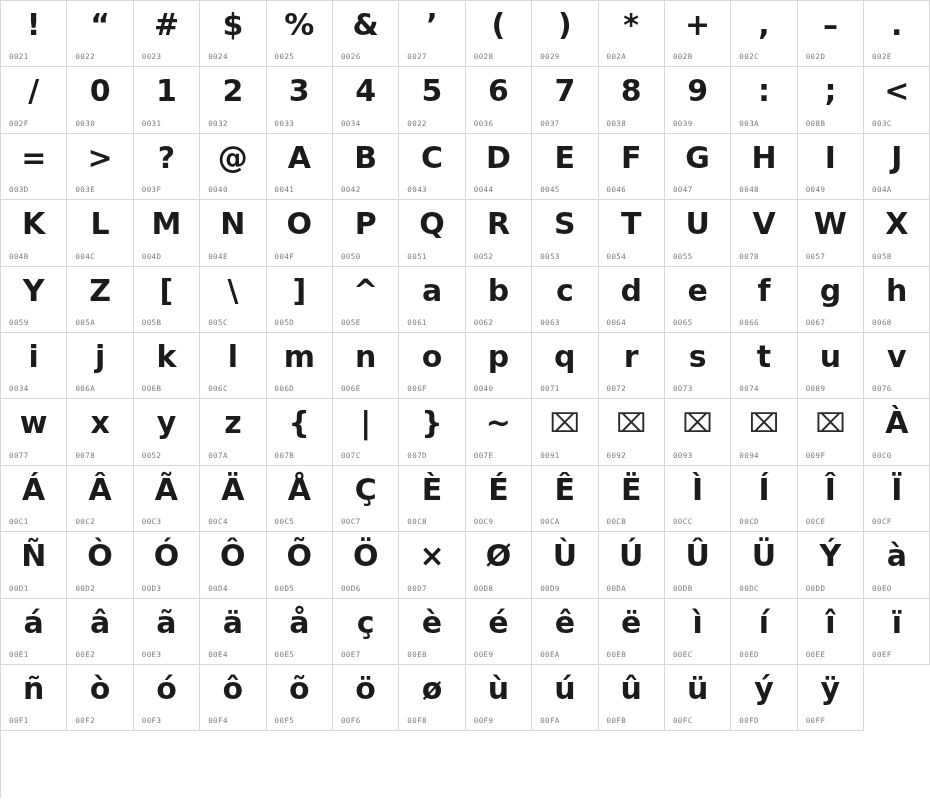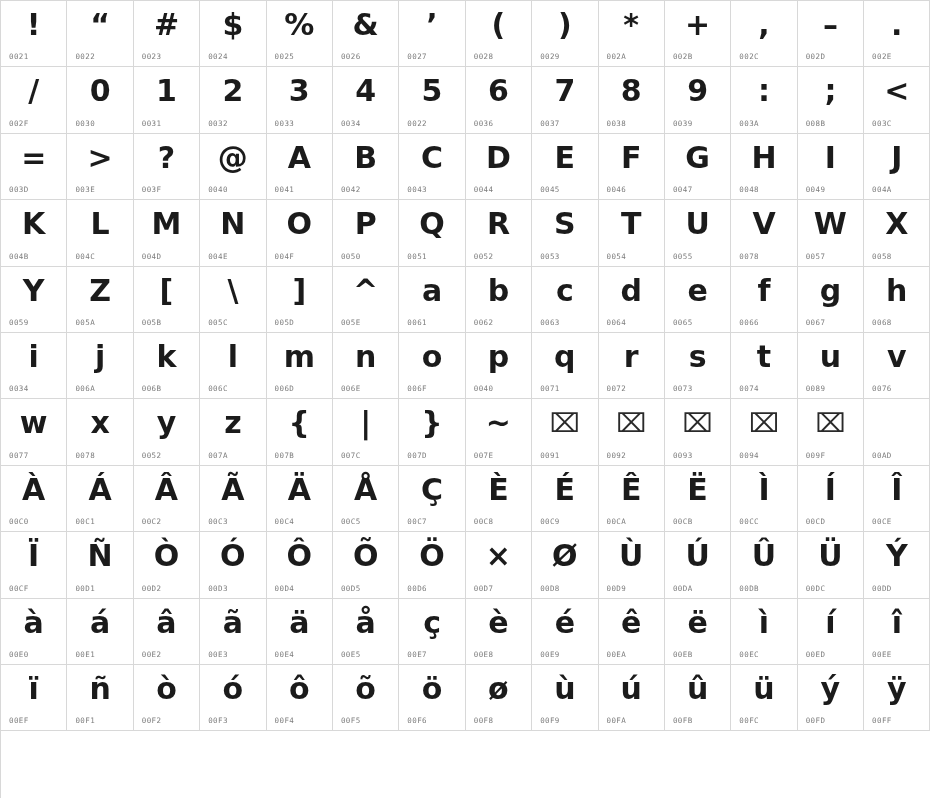--- a/index.html
+++ b/index.html
@@ -452,24 +452,20 @@
       <div class="code">0093</div>
     </div>
     <div class="cell notdef">
       <div class="glyph">⌧</div>
       <div class="code">0094</div>
     </div>
     <div class="cell notdef">
       <div class="glyph">⌧</div>
       <div class="code">009F</div>
     </div>
-    <div class="cell empty">
-      <div class="glyph"></div>
-      <div class="code">00AD</div>
-    </div>
     <div class="cell">
       <div class="glyph">À</div>
       <div class="code">00C0</div>
     </div>
     <div class="cell">
       <div class="glyph">Á</div>
       <div class="code">00C1</div>
     </div>
     <div class="cell">
       <div class="glyph">Â</div>

